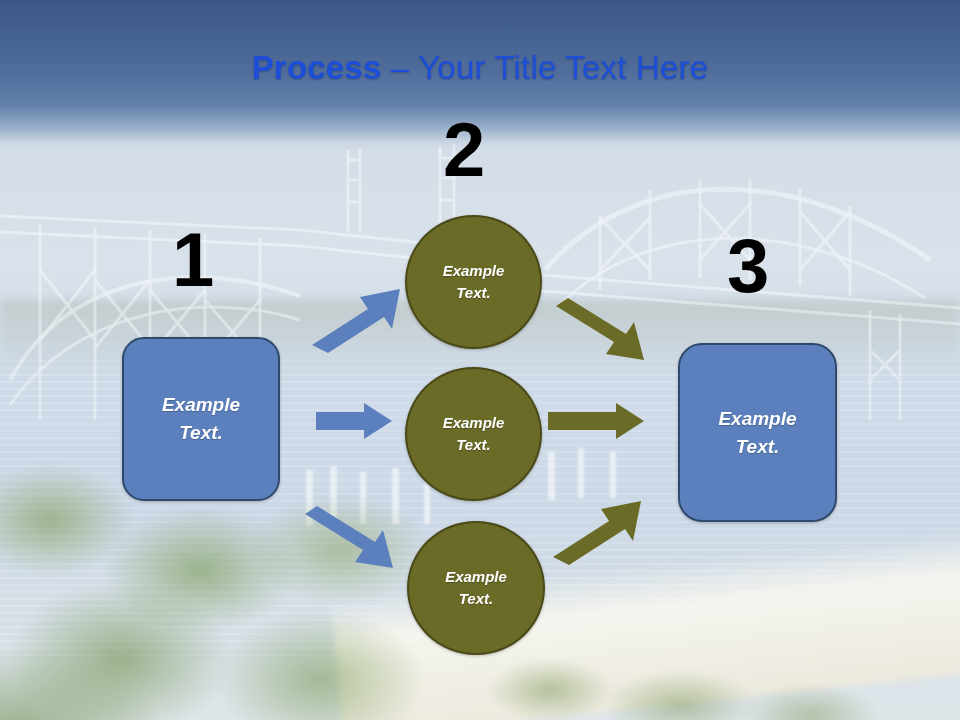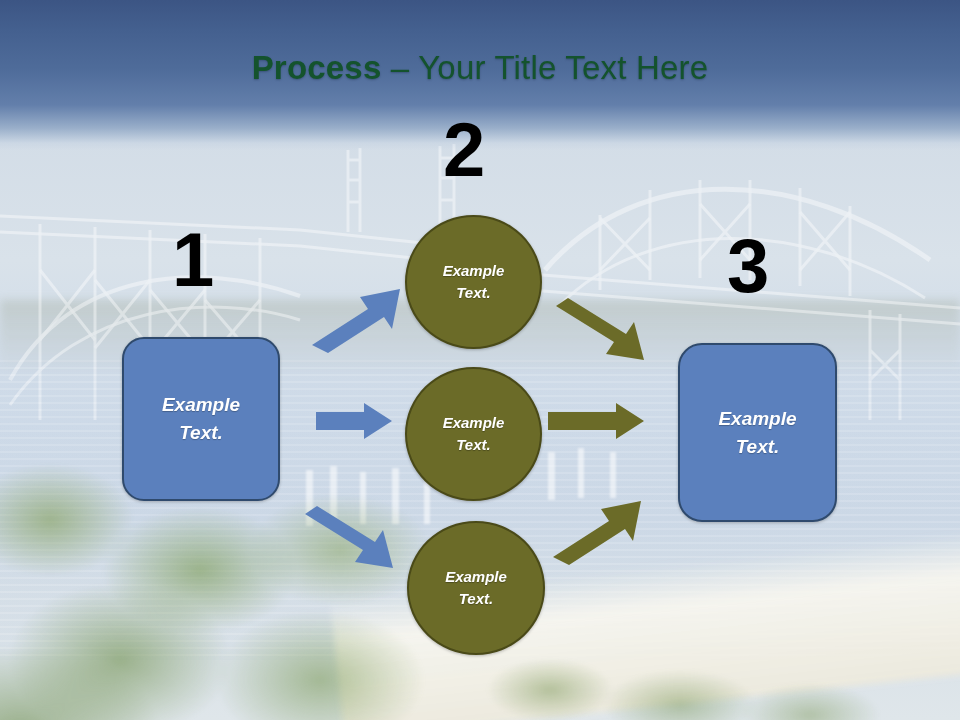--- a/index.html
+++ b/index.html
@@ -77,21 +77,21 @@
   
   .title-band{
     position:absolute;left:0;top:0;width:960px;height:150px;
     background:linear-gradient(to bottom,
       #3c5584 0px,#44608f 30px,#4f6c9a 70px,
       #637fab 105px,rgba(134,159,192,0.75) 128px,
       rgba(180,198,220,0.25) 143px, rgba(200,214,230,0) 150px);
   }
   .slide-title{
     position:absolute;left:0;top:48px;width:960px;
-    text-align:center;color:#14532d;
+    text-align:center;color:#1d4ed8;
     font-size:33px;line-height:40px;
     letter-spacing:.2px;
     text-shadow:0 1px 2px rgba(20,35,60,.35);
     white-space:nowrap;
   }
   .slide-title .t-bold{font-weight:bold;}
   .slide-title .t-light{font-weight:normal;}
 
   
   .step-num{

